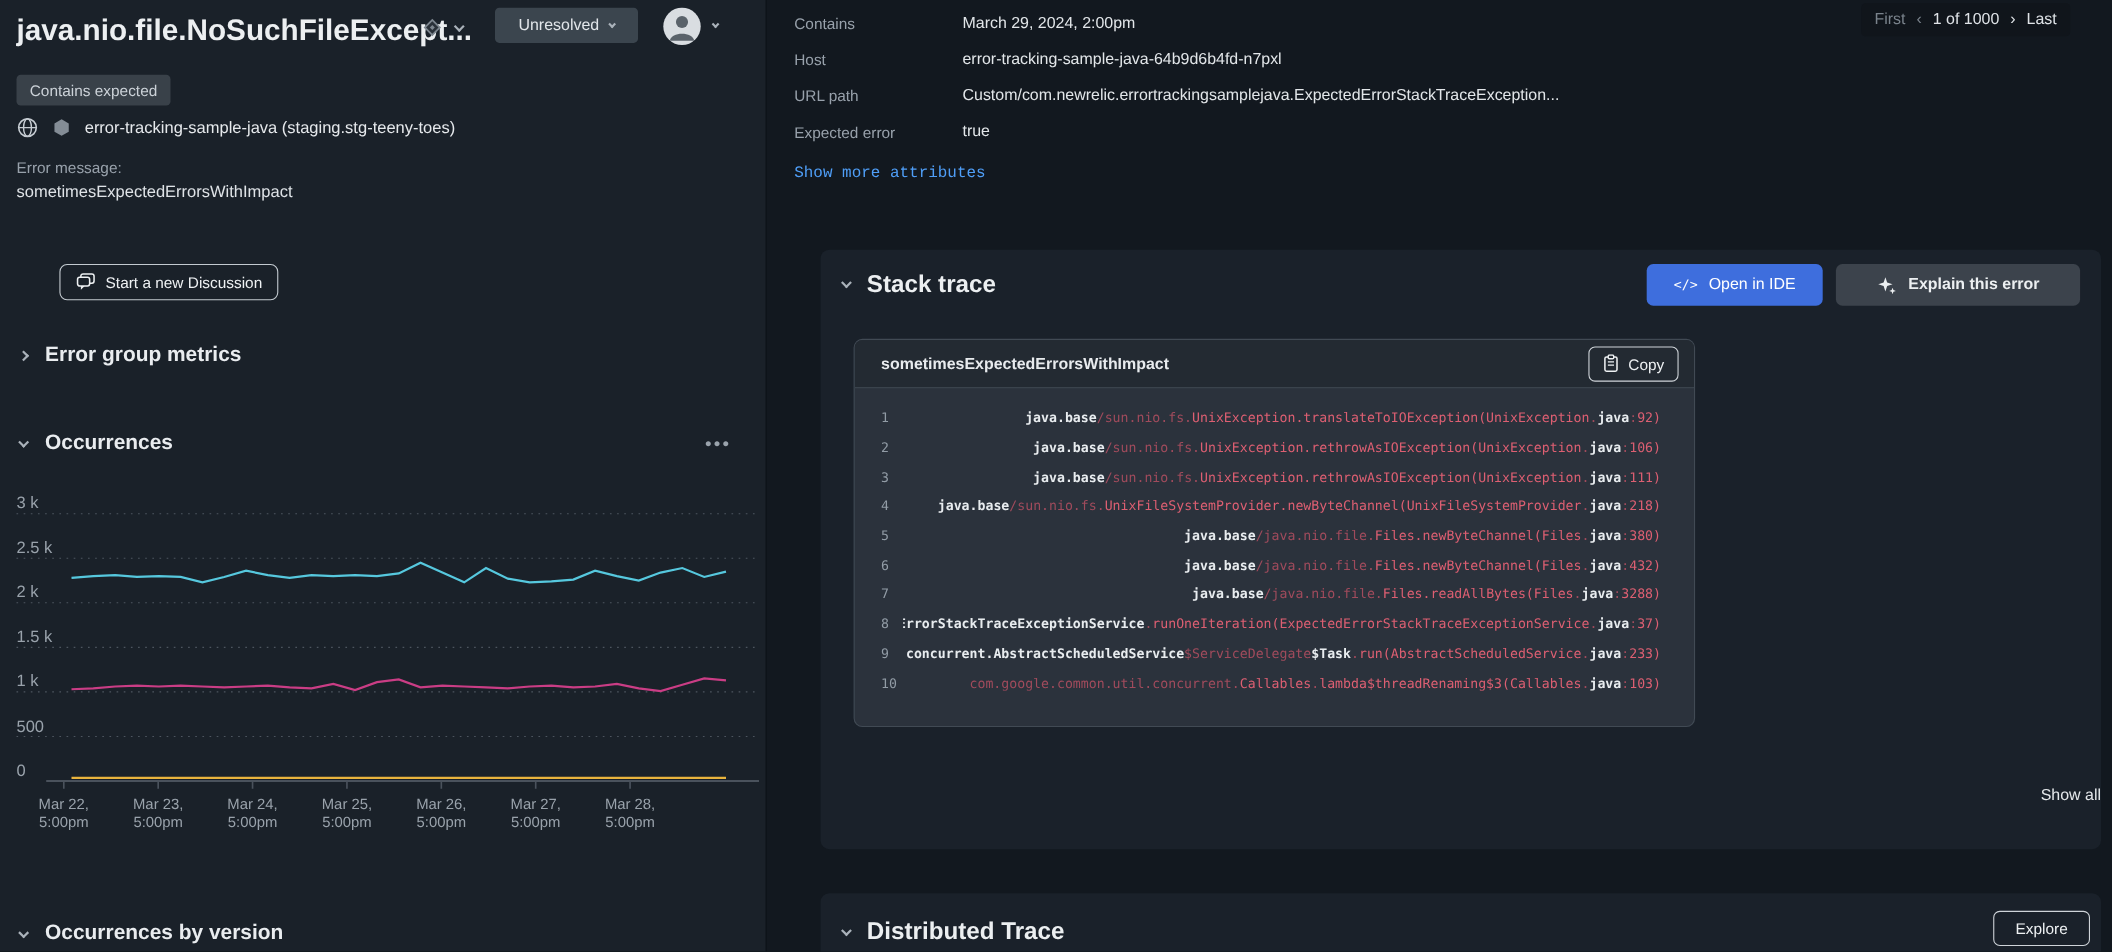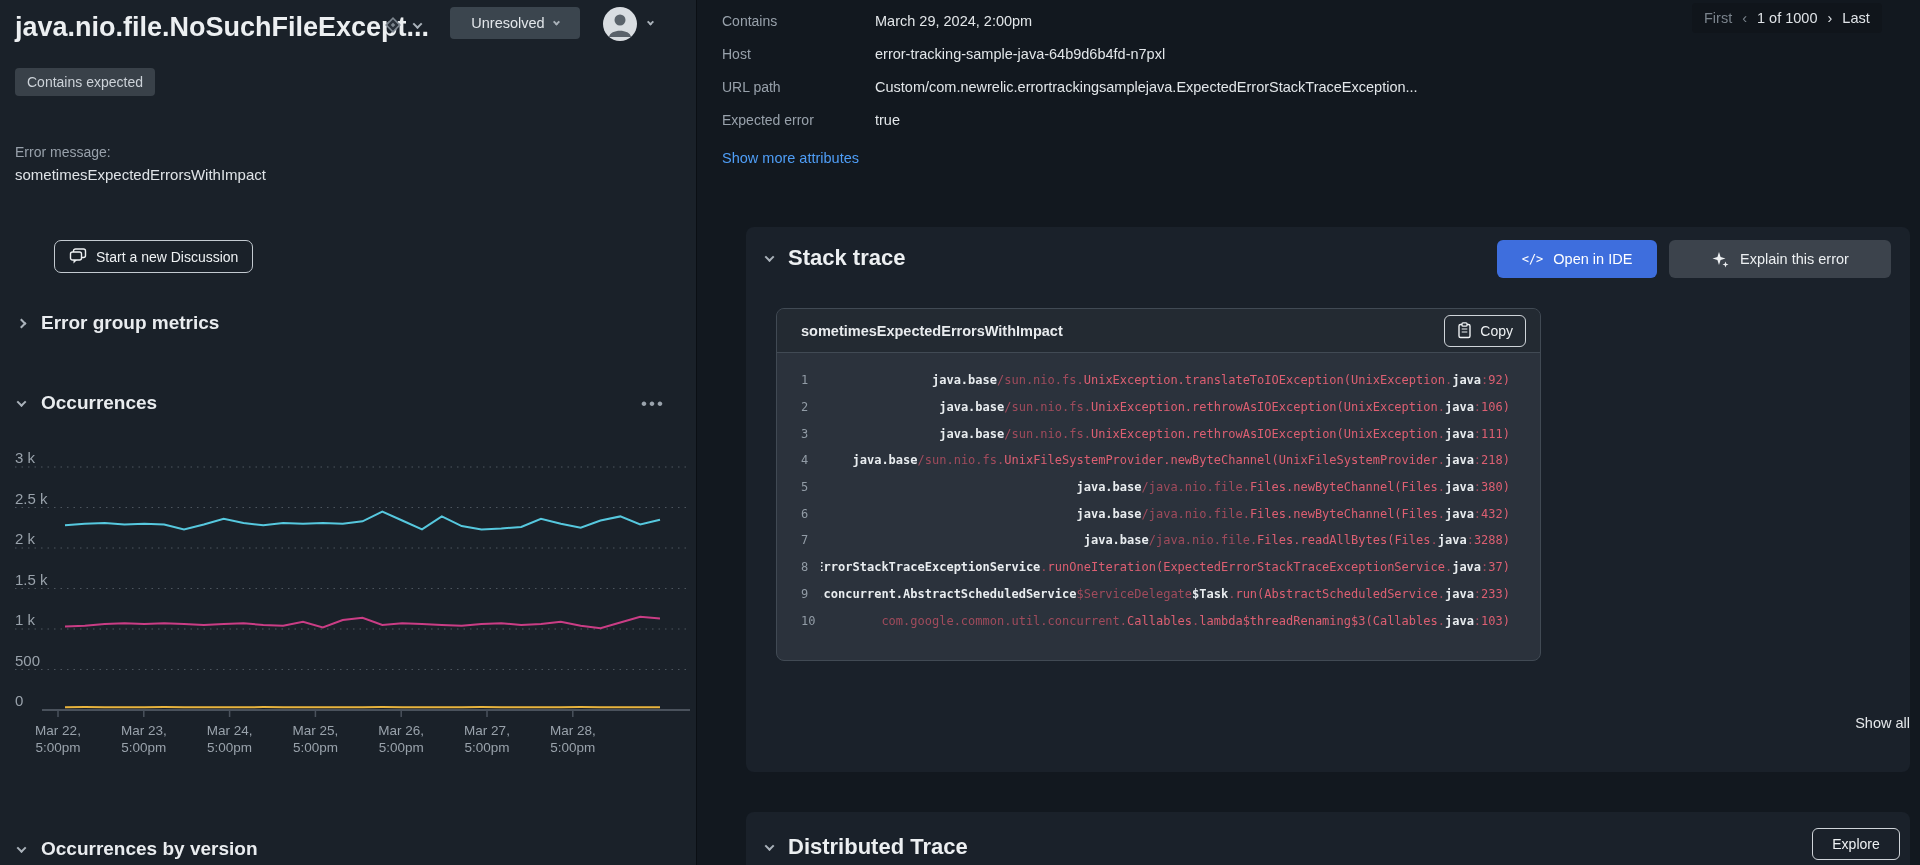--- a/index.html
+++ b/index.html
@@ -48,34 +48,34 @@
   
   .pagination { position:absolute; left:1692px; top:3px; height:30px; padding:0 12px; background:#10151b;
                 border-radius:4px; display:flex; align-items:center; gap:10px; font-size:14.5px; }
   .pg-dim { color:#7a838c; cursor:pointer; }
   .pg-lit { color:#dfe3e7; cursor:pointer; }
 
   .attr-rows { position:absolute; left:722px; top:4px; }
   .attr-row { display:flex; height:33px; align-items:center; }
   .attr-label { width:153px; font-size:14px; color:#98a1ab; }
   .attr-value { font-size:14.5px; color:#e2e6e9; }
-  .link { position:absolute; left:722px; top:150px; font-size:14.5px; color:#4f9ef7; cursor:pointer; }
+  .link { position:absolute; left:722px; top:150px; font-size:14.5px; color:#4f9ef7; cursor:pointer;font-family:Liberation Mono, monospace; }
 
   .panel-card { position:absolute; left:746px; width:1164px; background:#1a212a; border-radius:8px; }
   #stack-section { top:227px; height:545px; }
   #dt-section { top:812px; height:60px; border-radius:8px 8px 0 0; }
   .card-head { position:absolute; left:20px; top:18px; display:flex; align-items:center; gap:15px; }
   .card-head .t { font-size:22px; font-weight:bold; color:#eceff1; }
 
   .btn-blue { position:absolute; left:751px; top:13px; width:160px; height:38px; background:#3e6edd;
               border:none; border-radius:6px; color:#fff; font-size:14.5px; display:flex;
               align-items:center; justify-content:center; gap:10px; cursor:pointer; }
   .btn-gray { position:absolute; left:923px; top:13px; width:222px; height:38px; background:#3c434c;
               border:none; border-radius:6px; color:#eceff1; font-size:14.5px; display:flex;
-              align-items:center; justify-content:center; gap:10px; cursor:pointer; }
+              align-items:center; justify-content:center; gap:10px; cursor:pointer;font-weight:bold; }
 
   .code-card { position:absolute; left:30px; top:81px; width:765px; height:353px;
                border:1px solid #414a54; border-radius:8px; background:#2b323c; overflow:hidden; }
   .code-card-head { height:44px; background:#232a32; border-bottom:1px solid #414a54;
                     display:flex; align-items:center; justify-content:space-between; padding:0 14px 0 24px; }
   .code-card-head .t { font-size:14.5px; font-weight:bold; color:#e8ebee; }
   .copy-btn { height:32px; padding:0 12px; background:transparent; border:1px solid #cfd4d9;
               border-radius:6px; color:#eef1f3; font-size:14px; display:inline-flex; align-items:center;
               gap:8px; cursor:pointer; }
   .code-body { padding:14px 30px 0 24px; }
@@ -124,20 +124,31 @@
     <div class="avatar">
       <svg width="34" height="34" viewBox="0 0 34 34">
         <circle cx="17" cy="13" r="5.5" fill="#5a626a"></circle>
         <path d="M6 30 C7 21.5 27 21.5 28 30 Z" fill="#5a626a"></path>
       </svg>
     </div>
     <span class="avatar-chevron chev down sm"></span>
 
     <div class="badge">Contains expected</div>
 
+    <div class="service-row">
+      <svg width="20" height="20" viewBox="0 0 20 20">
+        <circle cx="10" cy="10" r="8" fill="none" stroke="#c6ccd2" stroke-width="1.5"></circle>
+        <ellipse cx="10" cy="10" rx="3.6" ry="8" fill="none" stroke="#c6ccd2" stroke-width="1.3"></ellipse>
+        <line x1="2" y1="10" x2="18" y2="10" stroke="#c6ccd2" stroke-width="1.3"></line>
+      </svg>
+      <svg width="18" height="18" viewBox="0 0 18 18">
+        <polygon points="9,1.5 15.5,5.2 15.5,12.8 9,16.5 2.5,12.8 2.5,5.2" fill="#848d96"></polygon>
+      </svg>
+      <span>error-tracking-sample-java (staging.stg-teeny-toes)</span>
+    </div>
 
     <div class="label-dim">Error message:</div>
     <div class="err-msg">sometimesExpectedErrorsWithImpact</div>
 
     <button class="discussion-btn">
       <svg width="18" height="17" viewBox="0 0 18 17">
         <rect x="4.5" y="1" width="12" height="8.5" rx="2" fill="none" stroke="#eef1f3" stroke-width="1.4"></rect>
         <rect x="1.5" y="4" width="11" height="8" rx="2" fill="#1a2129" stroke="#eef1f3" stroke-width="1.4"></rect>
         <path d="M4.5 12 L4.5 15.5 L8 12Z" fill="#eef1f3"></path>
       </svg>

